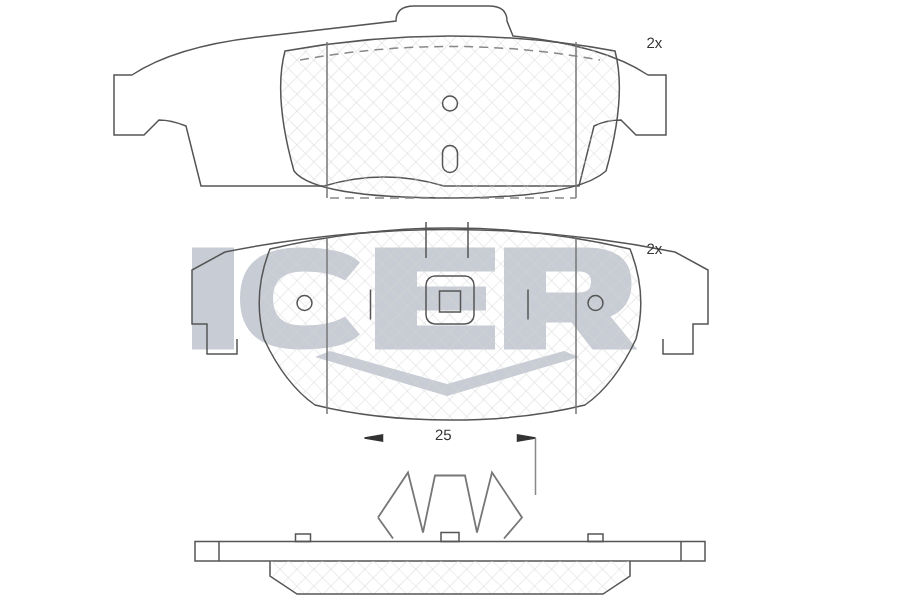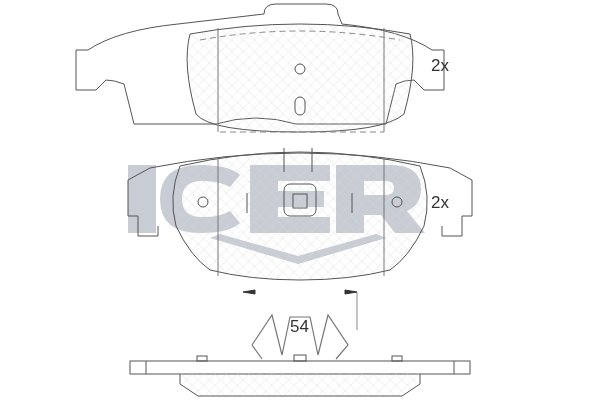--- a/index.html
+++ b/index.html
@@ -1,18 +1,18 @@
 <!DOCTYPE html>
 <html><head>
 <meta charset="utf-8">
 <style>
   html, body { margin:0; padding:0; background:#ffffff; }
   body { width:600px; height:400px; position:relative; overflow:hidden; font-family:"Liberation Sans", sans-serif; }
   svg { position:absolute; left:0; top:0; }
-  .label { position:absolute; font-size:17px; color:#333;margin-top:32px; }
+  .label { position:absolute; font-size:10px; color:#333; }
 </style>
 </head>
 <body>
 
 <svg width="600" height="400" viewBox="0 0 600 400">
   <defs>
     <pattern id="hatch" width="8" height="8" patternUnits="userSpaceOnUse" patternTransform="rotate(45)">
       <line x1="0" y1="0" x2="0" y2="8" stroke="#d6d6d6" stroke-width="0.6"></line>
       <line x1="0" y1="0" x2="8" y2="0" stroke="#d6d6d6" stroke-width="0.6"></line>
     </pattern>
@@ -64,13 +64,13 @@
     <path d="M146 361 v13 M454 361 v13"></path>
     <rect x="197" y="356" width="10" height="5"></rect>
     <rect x="392" y="356" width="10" height="5"></rect>
     <rect x="294" y="355" width="12" height="6"></rect>
     <path d="M180 374 v10 l18 12 h204 l18 -12 v-10" fill="url(#hatch)"></path>
   </g>
 </svg>
 
 <div class="label" style="left:431px;top:24px;">2x</div>
 <div class="label" style="left:431px;top:161px;">2x</div>
-<div class="label" style="left:290px;top:285px;">54</div>
+<div class="label" style="left:290px;top:285px;">25</div>
 
 </body></html>

